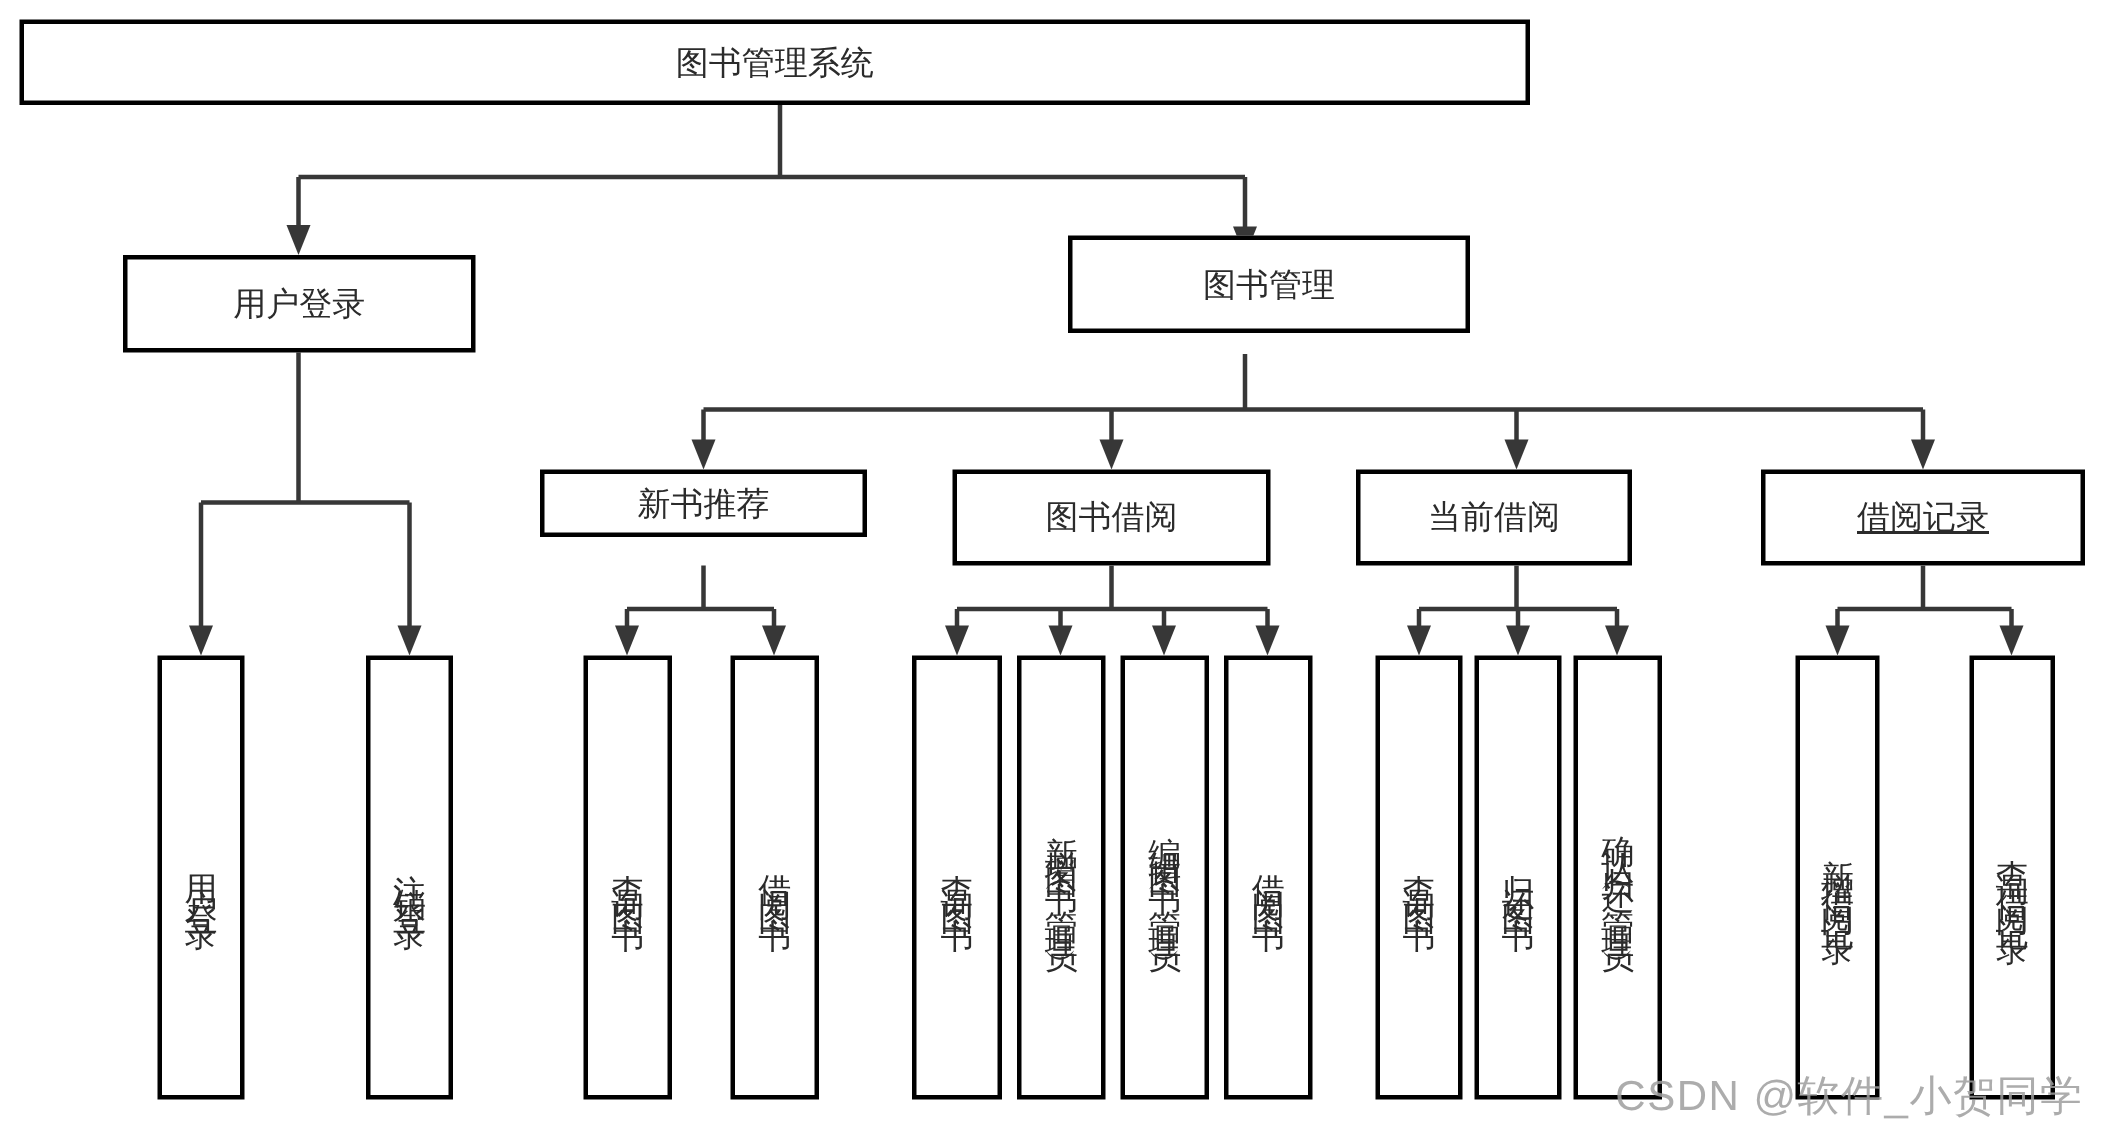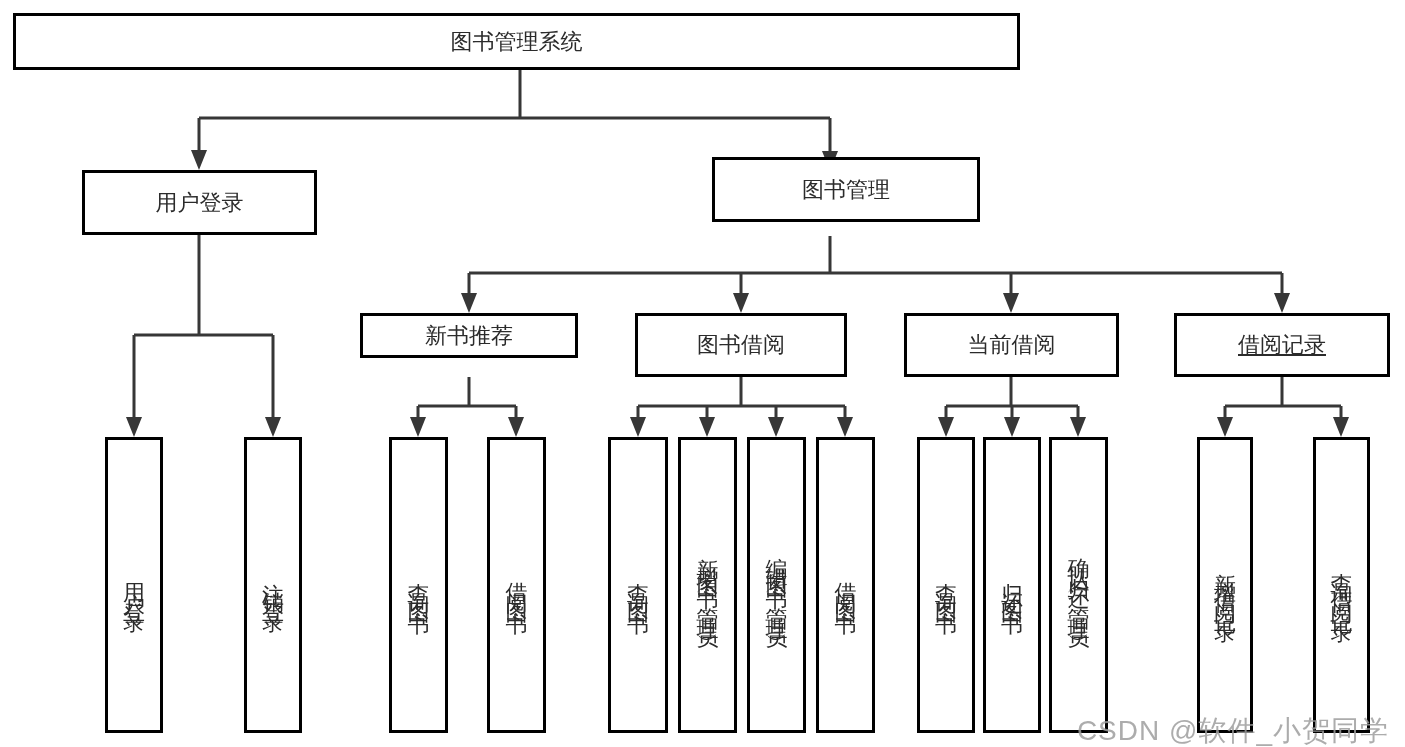--- a/index.html
+++ b/index.html
@@ -80,21 +80,21 @@
     </g>
   </svg>
 
   <div class="node" style="left:13px; top:13px; width:1007px; height:57px;">图书管理系统</div>
 
   <div class="node" style="left:82px; top:170px; width:235px; height:65px;">用户登录</div>
   <div class="node" style="left:712px; top:157px; width:268px; height:65px;text-align:right;">图书管理</div>
 
   <div class="node" style="left:360px; top:313px; width:218px; height:45px;">新书推荐</div>
   <div class="node" style="left:635px; top:313px; width:212px; height:64px;">图书借阅</div>
-  <div class="node" style="left:904px; top:313px; width:215px; height:64px;">当前借阅</div>
+  <div class="node" style="left:904px; top:313px; width:184px; height:64px;">当前借阅</div>
   <div class="node" style="left:1174px; top:313px; width:216px; height:64px;text-decoration:underline;">借阅记录</div>
 
   <div class="node vertical" style="left:105px; top:437px; width:58px; height:296px;">用户登录</div>
   <div class="node vertical" style="left:244px; top:437px; width:58px; height:296px;">注销登录</div>
 
   <div class="node vertical" style="left:389px; top:437px; width:59px; height:296px;">查询图书</div>
   <div class="node vertical" style="left:487px; top:437px; width:59px; height:296px;">借阅图书</div>
 
   <div class="node vertical" style="left:608px; top:437px; width:60px; height:296px;">查询图书</div>
   <div class="node vertical" style="left:678px; top:437px; width:59px; height:296px;">新增图书（管理员）</div>

